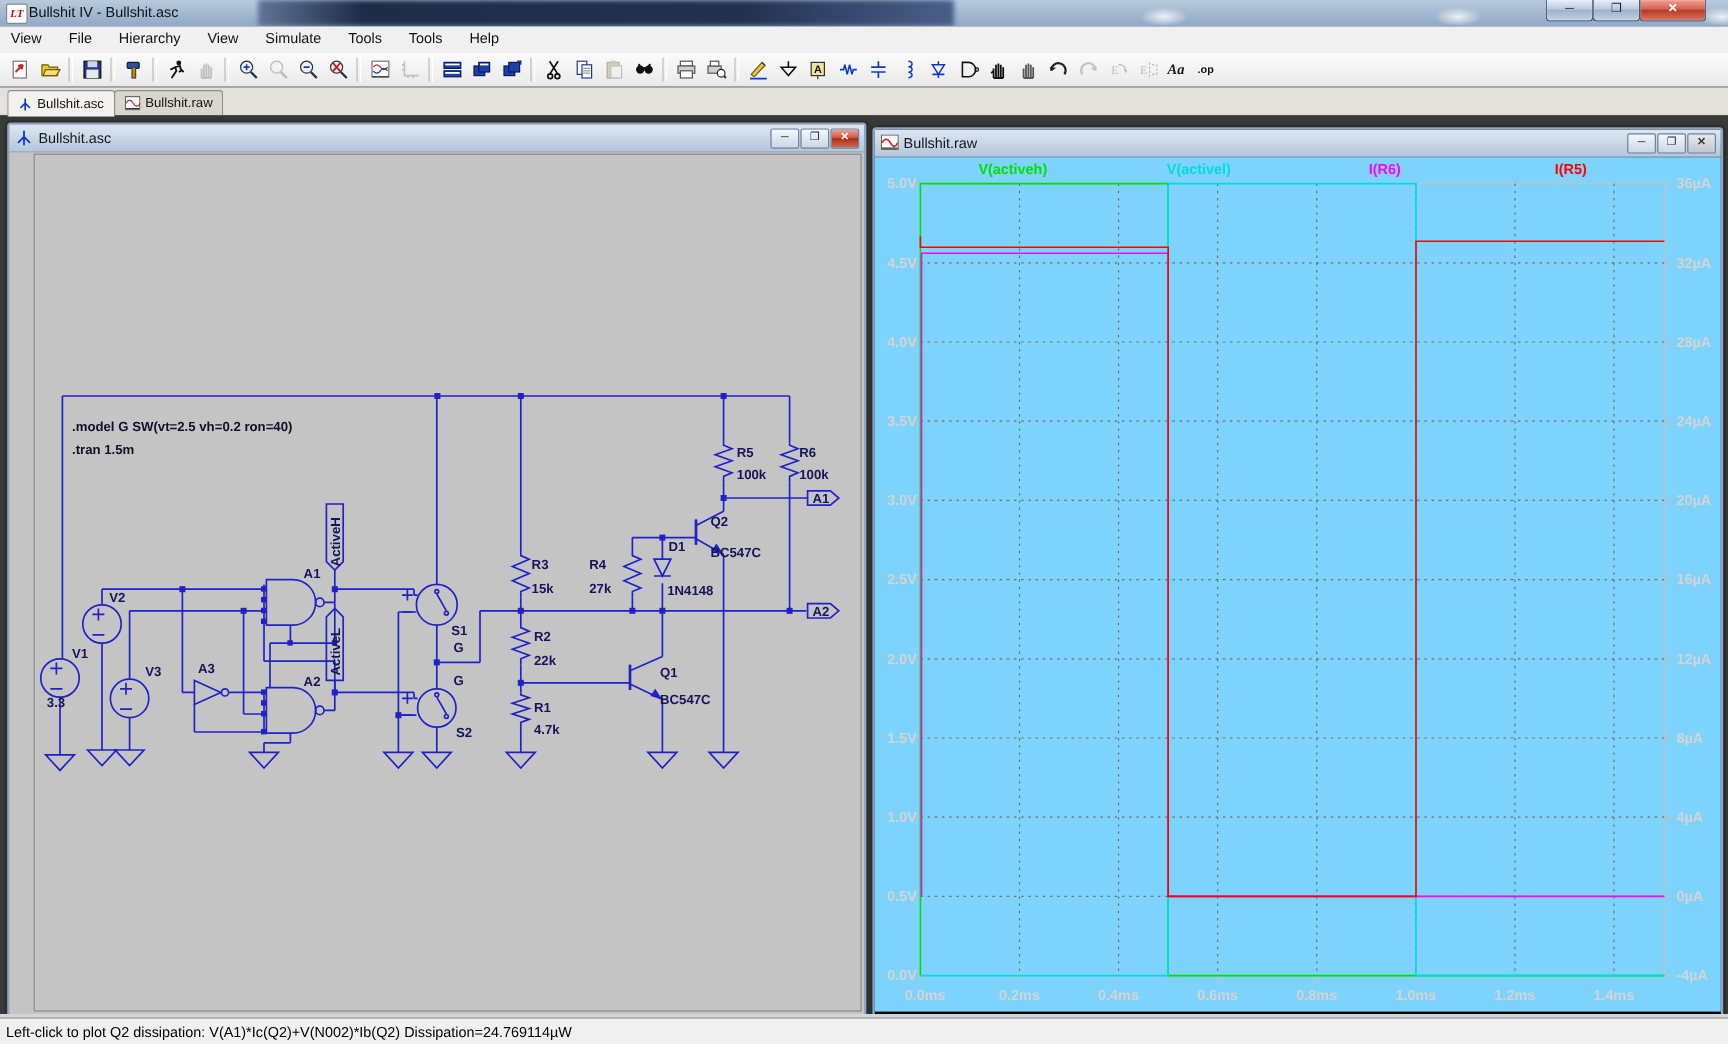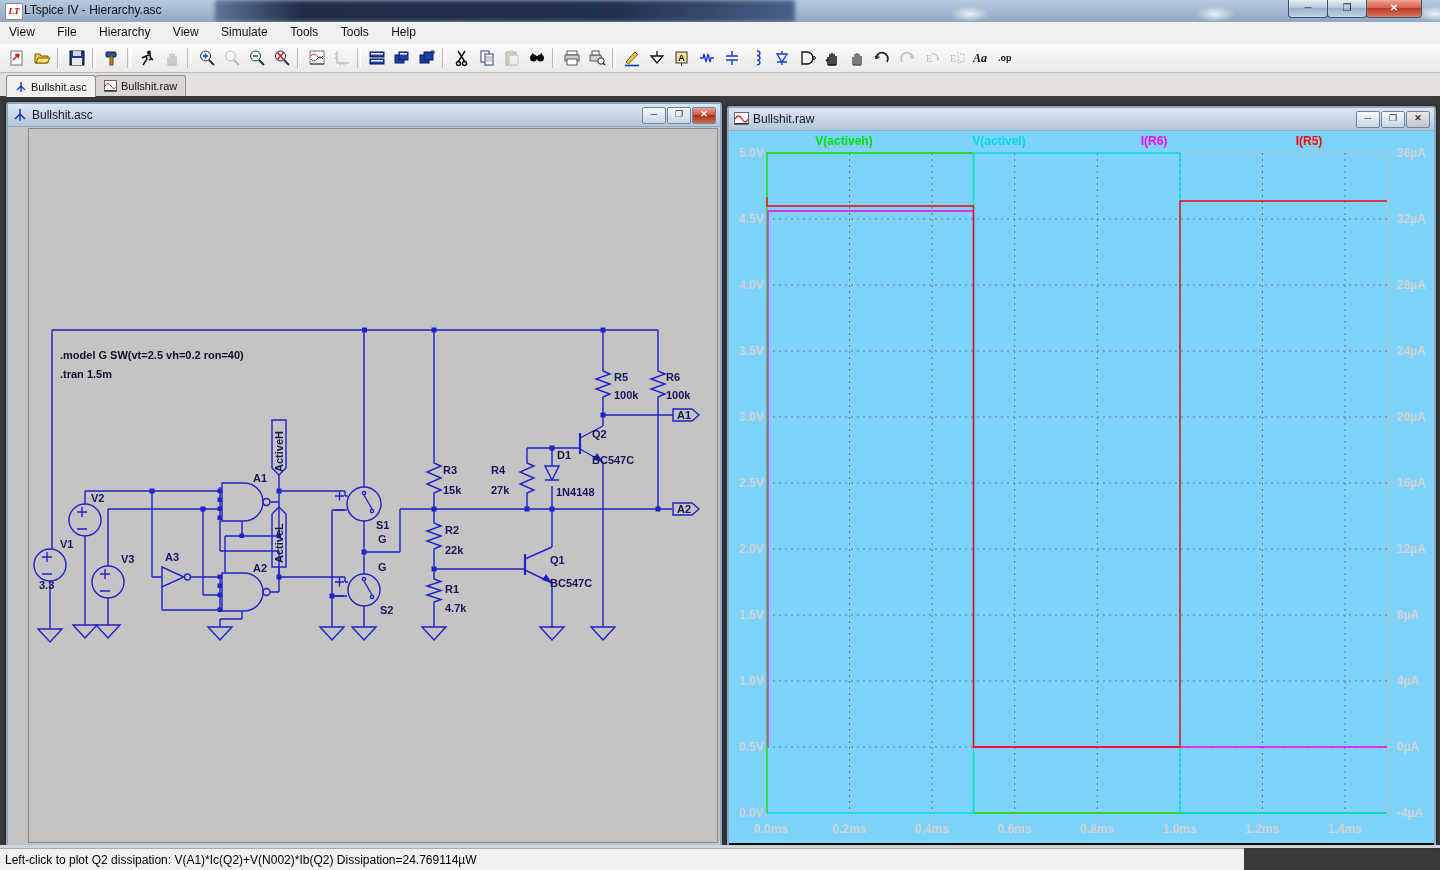--- a/index.html
+++ b/index.html
@@ -36,41 +36,41 @@
   .childtitle{position:absolute;left:24px;top:4px;font-size:12px;color:#15151f;}
   .cbtn{position:absolute;top:3px;width:22px;height:15px;border:1px solid #6d83a0;border-radius:2px;background:linear-gradient(#f4f8fc,#c9d6e4);font-size:9px;line-height:13px;text-align:center;color:#223;}
   .cclose{background:linear-gradient(#efa493,#ce5740 45%,#ab2f1a 50%,#d06a52);color:#fff;font-weight:bold;}
   .cclose-inactive{background:linear-gradient(#e8e8e8,#c2c6cc);color:#333;font-weight:bold;}
   #asc-win{left:6px;top:6px;width:712px;height:741px;}
   #raw-win{left:727px;top:10px;width:705px;height:737px;background:#000;}
   #schem-area{position:absolute;left:2px;top:24px;right:2px;bottom:2px;background:#c4c4c4;border:1px solid #8a8a8a;overflow:hidden;margin-left:18px;}
   #plot-area{position:absolute;left:0px;top:23px;width:705px;height:712px;background:#7dd3fc;overflow:hidden;}
   
   #statusstrip{left:0;top:845px;width:1440px;height:3px;background:#cfd6de;}
-  #statusbar{left:0;top:848px;width:1244px;height:22px;background:#f0f0f0;border-top:1px solid #aaa;}
+  #statusbar{left:0;top:848px;width:1440px;height:22px;background:#f0f0f0;border-top:1px solid #aaa;}
   #status-text{left:5px;top:4px;font-size:12px;color:#000;white-space:nowrap;}
   
   .stext{font:bold 11px "Liberation Sans",sans-serif;fill:#15155a;}
   .sdir{font:bold 11px "Liberation Sans",sans-serif;fill:#101028;}
   
   .ptick{font:bold 12px "Liberation Sans",sans-serif;fill:#d4d4d4;}
   .plegend{font:bold 12px "Liberation Sans",sans-serif;}
 </style>
 </head>
 <body>
 
 <div id="app">
 
   <div id="titlebar" class="abs">
     <div id="tb-bgwin" class="abs"></div>
     <div id="tb-blob1" class="abs"></div>
     <div id="tb-blob2" class="abs"></div>
     <div id="tb-blob3" class="abs"></div>
     <div id="app-icon" class="abs">LT</div>
-    <div id="title-text" class="abs">LTspice IV - Hierarchy.asc</div>
+    <div id="title-text" class="abs">Bullshit IV - Bullshit.asc</div>
     <div id="btn-min" class="abs winbtn">─</div>
     <div id="btn-max" class="abs winbtn">❐</div>
     <div id="btn-close" class="abs winbtn">✕</div>
   </div>
 
   <div id="menubar" class="abs">
     <span class="menu-item">View</span>
     <span class="menu-item">File</span>
     <span class="menu-item">Hierarchy</span>
     <span class="menu-item">View</span>

